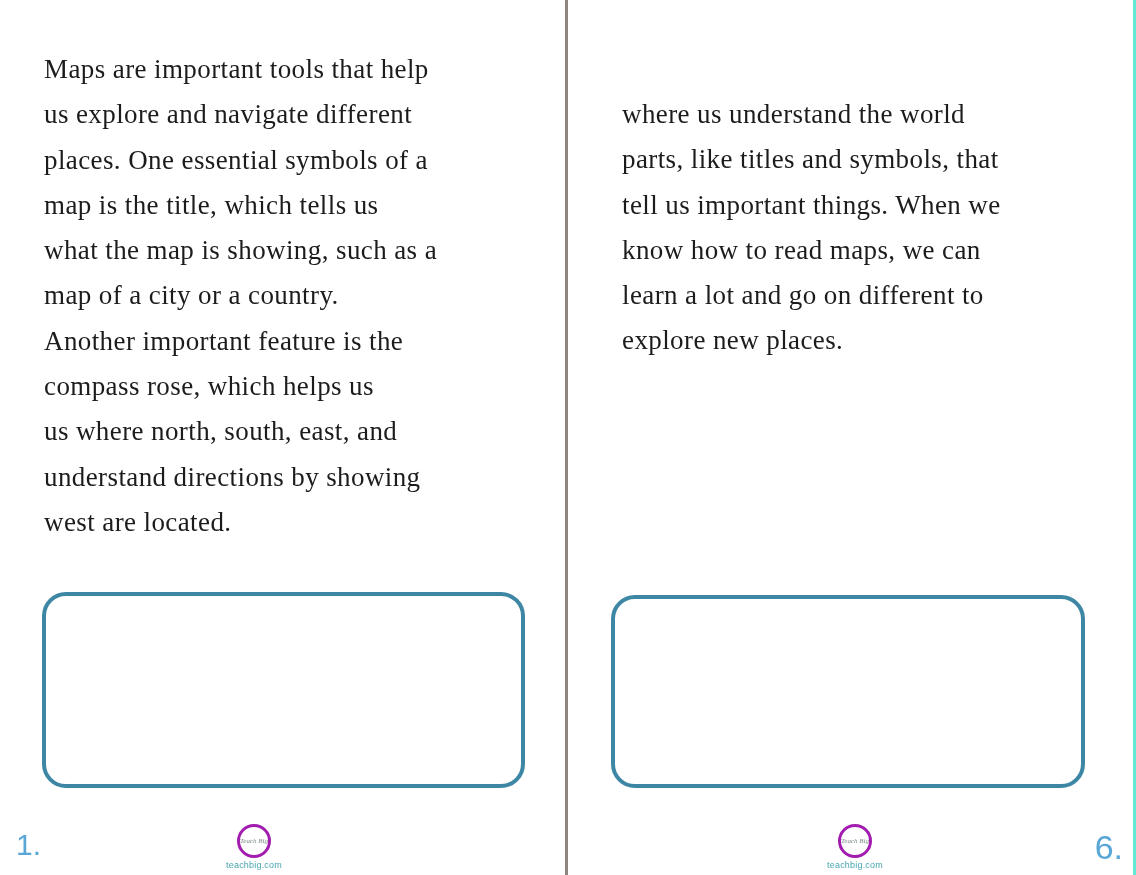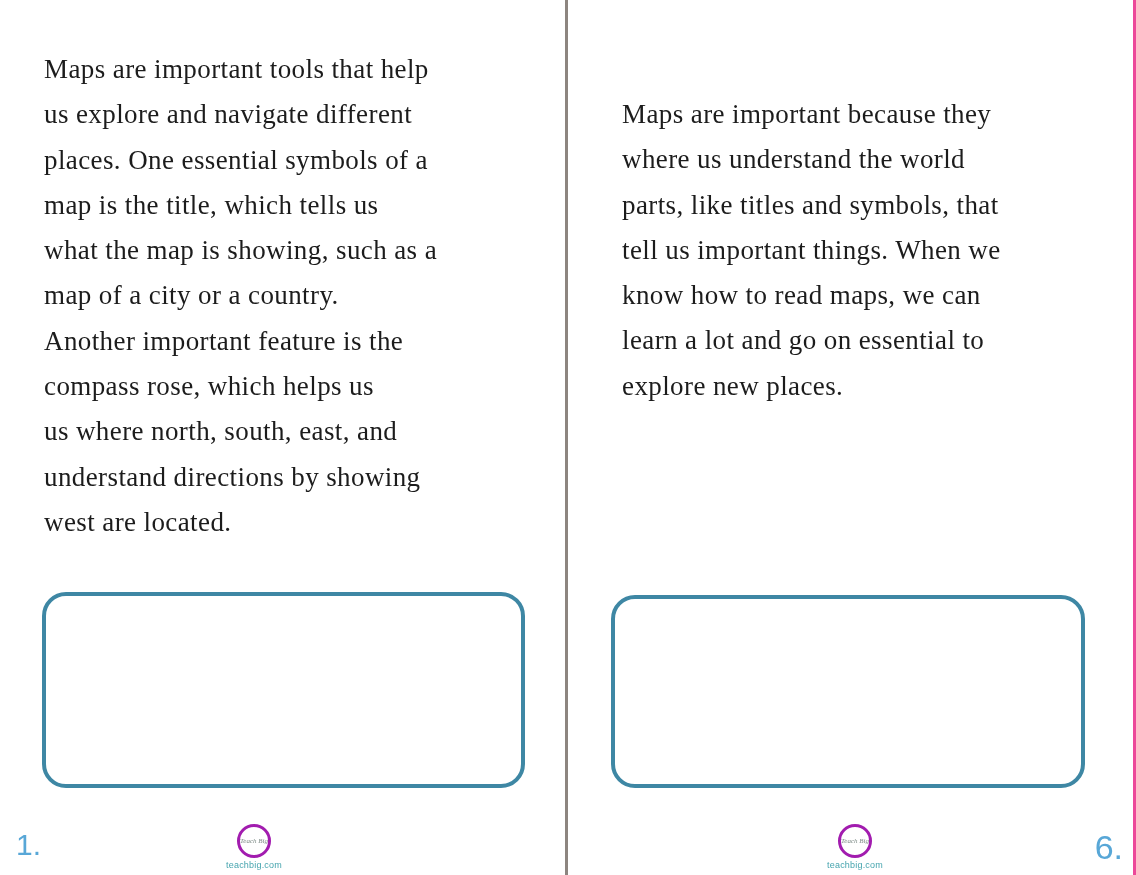--- a/index.html
+++ b/index.html
@@ -4,21 +4,21 @@
 <style>
   html, body {
     margin: 0;
     padding: 0;
     background: #ffffff;
   }
   .spread {
     position: relative;
     width: 1136px;
     height: 875px;
-    background: #ec4899;
+    background: #5eead4;
     overflow: hidden;
     font-family: "Liberation Serif", serif;
   }
   .page {
     position: absolute;
     top: 0;
     width: 565px;
     height: 875px;
     background: #ffffff;
   }
@@ -127,26 +127,25 @@
       <div class="logo-site">teachbig.com</div>
     </div>
 
     <div class="page-number pn-left">1.</div>
   </section>
 
   <div class="divider"></div>
 
   <section class="page page-right">
     <div class="paragraph">
-        <div class="text-line">Maps are important because they</div>
         <div class="text-line">where us understand the world</div>
         <div class="text-line">parts, like titles and symbols, that</div>
         <div class="text-line">tell us important things. When we</div>
         <div class="text-line">know how to read maps, we can</div>
-        <div class="text-line">learn a lot and go on essential to</div>
+        <div class="text-line">learn a lot and go on different to</div>
         <div class="text-line">explore new places.</div>
       </div>
 
     <div class="answer-box"></div>
 
     <div class="logo">
       <div class="logo-circle">
         <span class="logo-script">Teach Big</span>
       </div>
       <div class="logo-site">teachbig.com</div>

